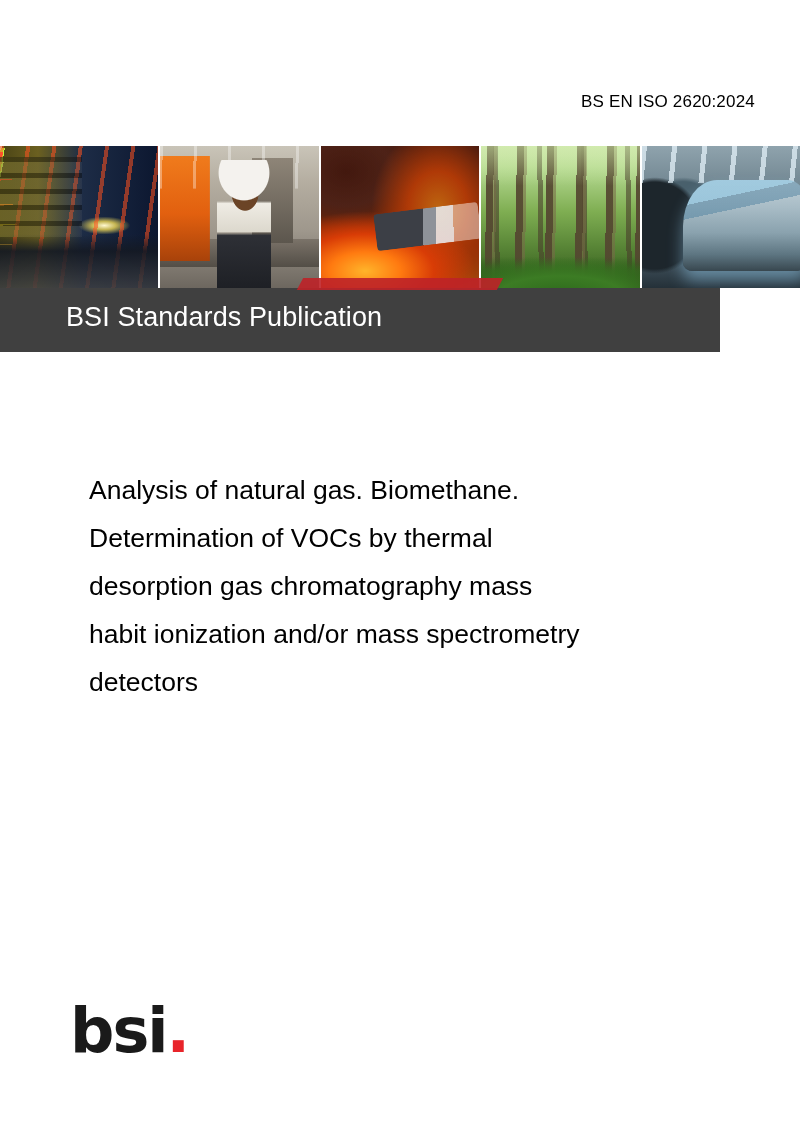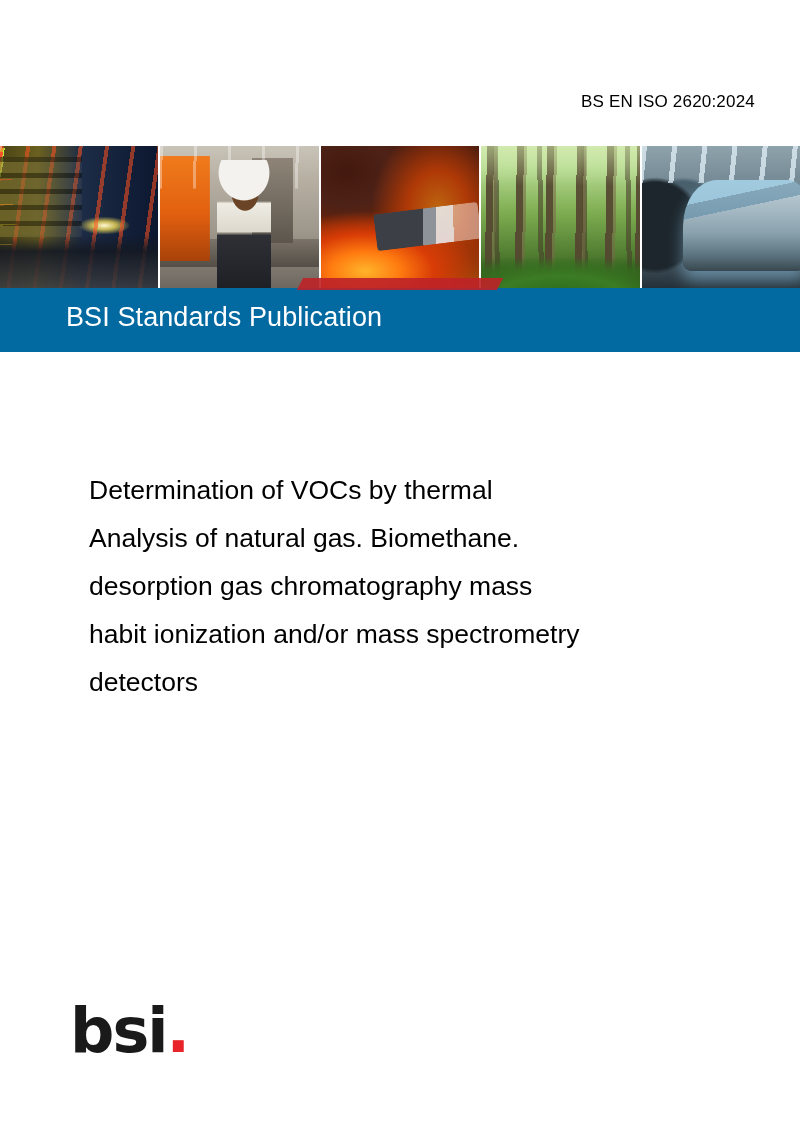--- a/index.html
+++ b/index.html
@@ -207,23 +207,23 @@
       radial-gradient(ellipse 40% 7% at 48% 76%, #212b31 0 90%, rgba(0,0,0,0) 100%);
     border-radius: 34px 18px 10px 10px / 46px 22px 8px 8px;
     box-shadow: 0 10px 16px rgba(160,220,255,.45);
   }
 
   
   .red-band {
     position: absolute;
     top: 288px;
     left: 0;
-    width: 800px;
+    width: 720px;
     height: 64px;
-    background: #0369a1;
+    background: #404040;
   }
   .red-band-accent {
     position: absolute;
     top: -10px;
     left: 300px;
     width: 200px;
     height: 12px;
     background: #be2228;
     transform: skewX(-28deg);
     opacity: .9;
@@ -295,22 +295,22 @@
     <div class="strip-panel p-forest"></div>
     <div class="strip-panel p-cars"></div>
   </div>
 
   <div class="red-band">
     <div class="red-band-accent"></div>
     <div class="band-title">BSI Standards Publication</div>
   </div>
 
   <div class="doc-title">
+    <span class="tline">Analysis of natural gas. Biomethane.</span>
     <span class="tline">Determination of VOCs by thermal</span>
-    <span class="tline">Analysis of natural gas. Biomethane.</span>
     <span class="tline">desorption gas chromatography mass</span>
     <span class="tline">habit ionization and/or mass spectrometry</span>
     <span class="tline">detectors</span>
   </div>
 
   <div class="logo"><span>bsi</span><span class="dot">.</span></div>
 
 
 </div>
 

